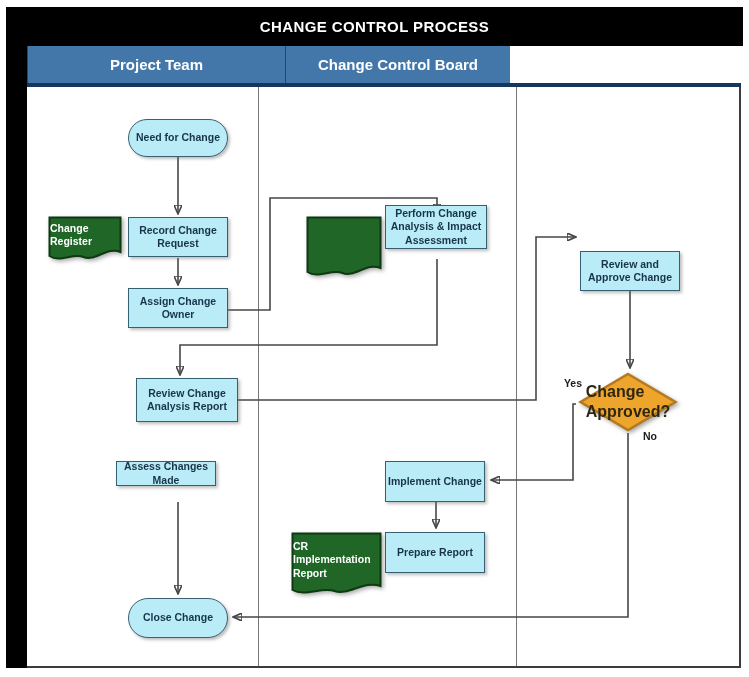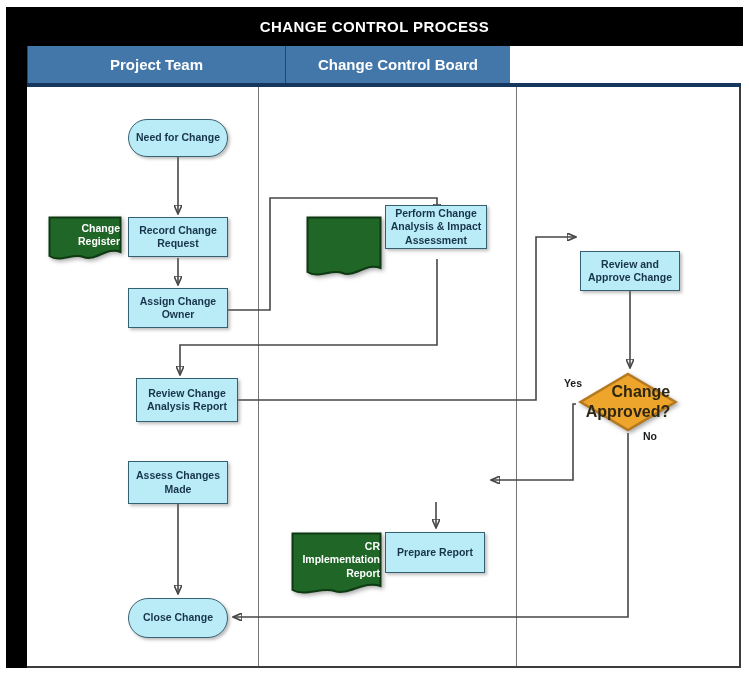--- a/index.html
+++ b/index.html
@@ -52,21 +52,21 @@
     box-shadow:2px 2px 3px rgba(110,110,110,.45);
   }
   .terminator {
     background:#b9ecf7; border:1.5px solid #3a6273; border-radius:20px;
     box-shadow:2px 2px 3px rgba(110,110,110,.45);
   }
   .shape-node { padding:0; }
   .shape-node > svg { position:absolute; left:0; top:0; filter:drop-shadow(2px 2px 2px rgba(100,100,100,.55)); }
   .shape-label {
     position:absolute; display:flex; align-items:center; justify-content:center;
-    text-align:right; line-height:1.25; z-index:1;
+    text-align:left; line-height:1.25; z-index:1;
   }
   .doc .shape-label { left:2px; right:2px; top:0; bottom:10px; color:#ffffff; }
   .decision .shape-label { left:10px; right:10px; top:0; bottom:0; color:#2e2613; font-size:16px; }
 
   .branch-label { position:absolute; z-index:4; font-size:10.5px; font-weight:bold; color:#1c1c1c; }
   .branch-yes { left:552px; top:377px; width:30px; text-align:right; }
   .branch-no  { left:643px; top:430px; width:26px; text-align:left; }
 </style>
 </head>
 <body>
@@ -120,38 +120,41 @@
   </div>
 
   <div class="node process" style="left:128px; top:288px; width:100px; height:40px;">
     <span>Assign Change Owner</span>
   </div>
 
   <div class="node process" style="left:136px; top:378px; width:102px; height:44px;">
     <span>Review Change Analysis Report</span>
   </div>
 
-  <div class="node process" style="left:128px; top:461px; width:100px; height:43px;">
+  <div class="node process" style="left:116px; top:461px; width:100px; height:25px;">
     <span>Assess Changes Made</span>
   </div>
 
   <div class="node terminator" style="left:128px; top:598px; width:100px; height:40px;">
     <span>Close Change</span>
   </div>
 
   <div class="node shape-node doc" style="left:306px; top:216px; width:76px; height:64px;">
     <svg width="76" height="64" viewBox="0 0 76 64">
       <path d="M1.5,1.5 H74.5 V52 C61,46 48,62 36.5,57 C26,52.5 12,63 1.5,56 Z" fill="#1f6627" stroke="#0e3a12" stroke-width="2"></path>
     </svg>
   </div>
 
   <div class="node process" style="left:385px; top:205px; width:102px; height:44px;">
     <span>Perform Change Analysis &amp; Impact Assessment</span>
   </div>
 
+  <div class="node process" style="left:385px; top:461px; width:100px; height:41px;">
+    <span>Implement Change</span>
+  </div>
 
   <div class="node shape-node doc" style="left:291px; top:532px; width:91px; height:66px;">
     <svg width="91" height="66" viewBox="0 0 91 66">
       <path d="M1.5,1.5 H89.5 V54 C73,48 57,64 43.5,59 C31,54.5 14,65 1.5,58 Z" fill="#1f6627" stroke="#0e3a12" stroke-width="2"></path>
     </svg>
     <span class="shape-label">CR Implementation Report</span>
   </div>
 
   <div class="node process" style="left:385px; top:532px; width:100px; height:41px;">
     <span>Prepare Report</span>

